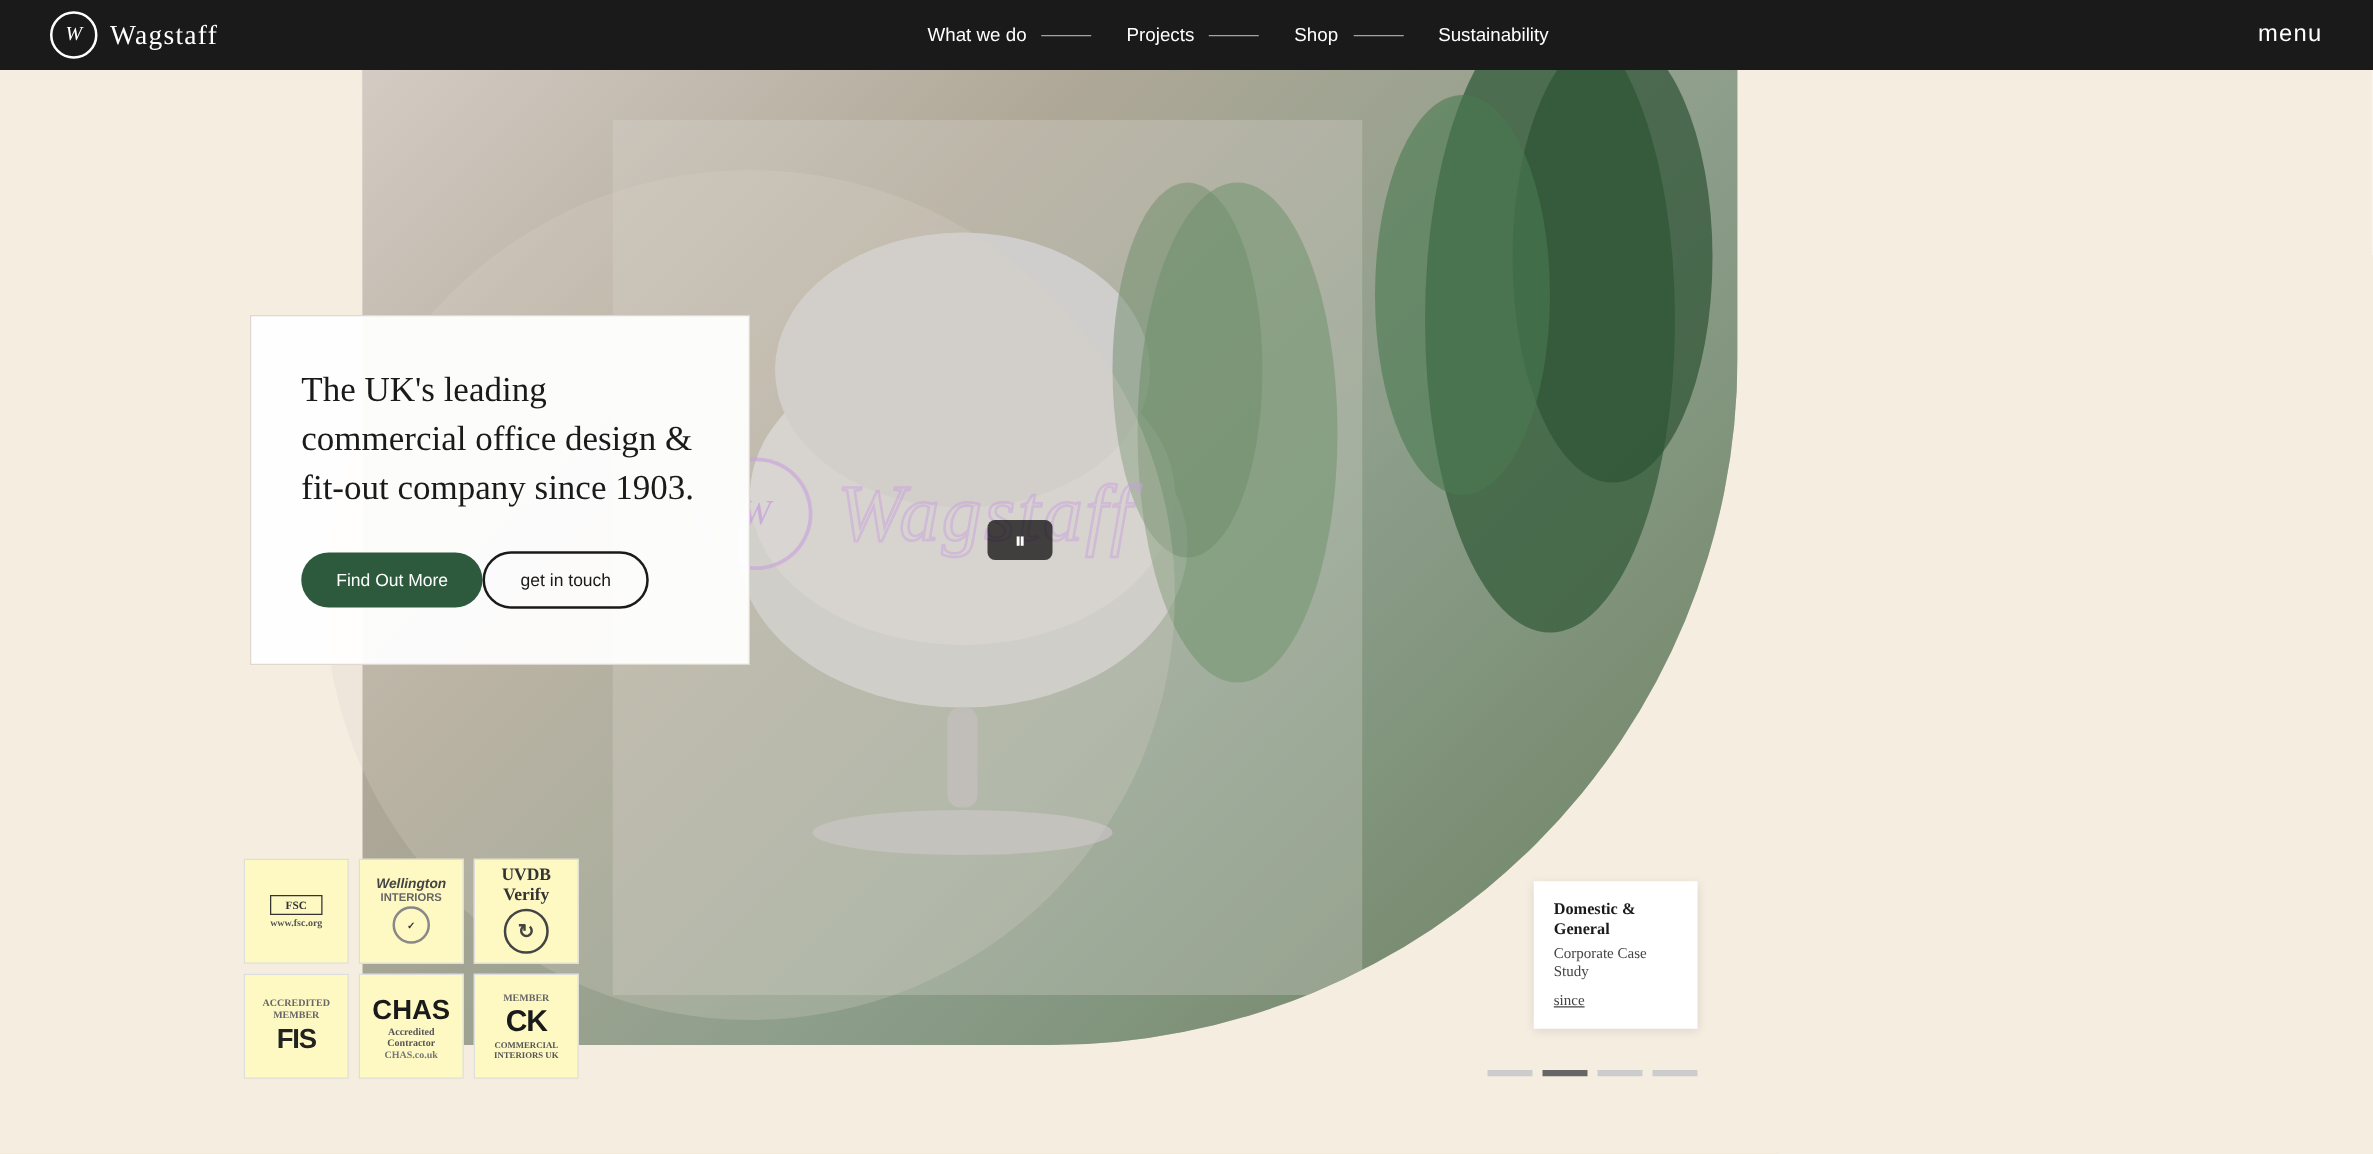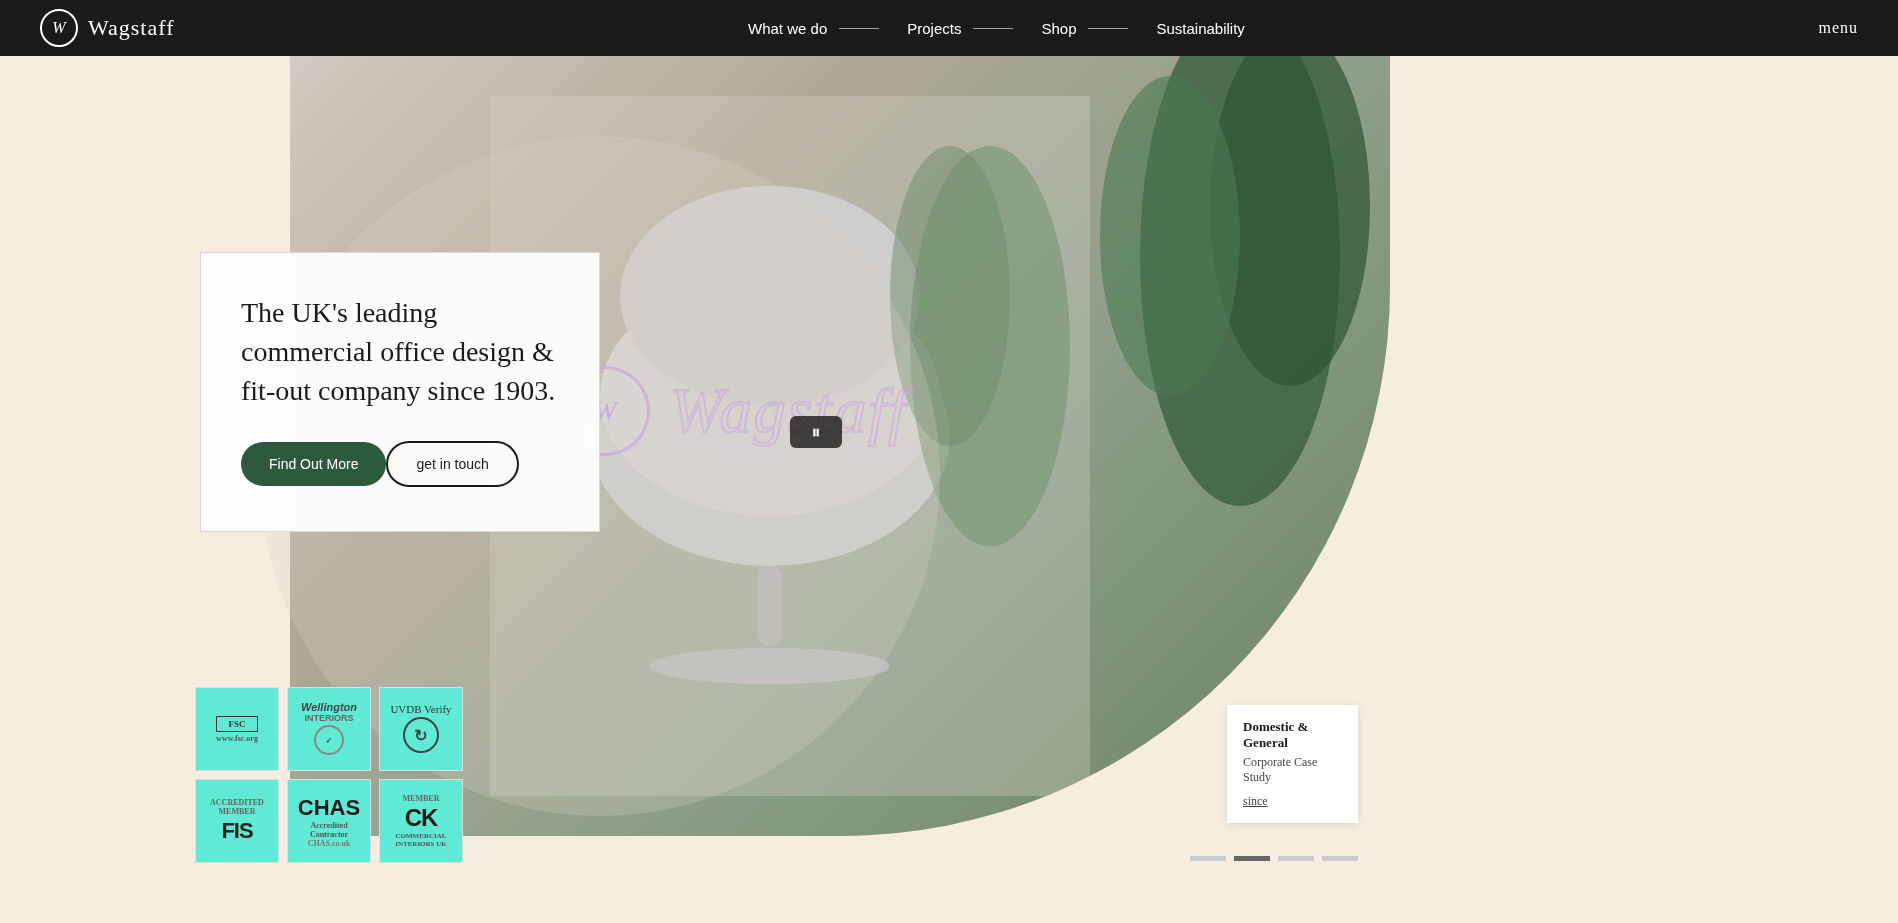--- a/index.html
+++ b/index.html
@@ -15,21 +15,21 @@
     .nav-logo-circle {
       width: 38px; height: 38px; border-radius: 50%; border: 2px solid #fff;
       display: flex; align-items: center; justify-content: center;
       color: #fff; font-size: 14px; font-style: italic; font-family: serif;
     }
     .nav-logo-text { color: #fff; font-size: 22px; font-family: 'Georgia', serif; letter-spacing: 1px; }
     .nav-links { display: flex; align-items: center; gap: 28px; }
     .nav-link-item { display: flex; align-items: center; gap: 12px; }
     .nav-link { color: #fff; text-decoration: none; font-size: 15px; font-family: 'Arial', sans-serif; }
     .nav-line { width: 40px; height: 1px; background: #fff; opacity: 0.6; }
-    .nav-menu { color: #fff; font-size: 16px; font-family: Liberation Serif, serif; cursor: pointer; letter-spacing: 1px; }
+    .nav-menu { color: #fff; font-size: 19px; font-family: Liberation Sans, sans-serif; cursor: pointer; letter-spacing: 1px; }
 
     
     .hero {
       margin-top: 56px;
       position: relative;
       width: 100%;
       height: 867px;
       background: #f5ede0;
       overflow: hidden;
     }
@@ -106,21 +106,21 @@
     }
 
     
     .badges-section {
       position: absolute; bottom: 60px; left: 195px;
       display: grid; grid-template-columns: repeat(3, 84px);
       grid-template-rows: repeat(2, 84px);
       gap: 8px;
     }
     .badge-item {
-      background: #5eead4; border: 1px solid #ddd;
+      background: #fef9c3; border: 1px solid #ddd;
       display: flex; align-items: center; justify-content: center;
       font-size: 11px; font-weight: bold; color: #333;
       text-align: center; padding: 8px;
     }
 
     
     .project-card {
       position: absolute; bottom: 100px; right: 540px;
       width: 131px; background: #fff;
       padding: 14px 16px;
@@ -246,21 +246,21 @@
     <div class="badge-item">
       <div style="text-align:center;font-size:9px;font-family:Arial,sans-serif;">
         <div style="font-size:11px;font-style:italic;color:#444;">Wellington</div>
         <div style="font-size:9px;color:#666;">INTERIORS</div>
         <div style="width:30px;height:30px;border-radius:50%;border:2px solid #888;margin:2px auto;display:flex;align-items:center;justify-content:center;font-size:8px;">✓</div>
       </div>
     </div>
 
     <div class="badge-item">
       <div style="text-align:center;">
-        <div style="font-size:11px;font-weight:normal;color:#333;">UVDB Verify</div>
+        <div style="font-size:14px;font-weight:bold;color:#333;">UVDB Verify</div>
         <div style="width:36px;height:36px;border-radius:50%;border:2px solid #444;margin:2px auto;display:flex;align-items:center;justify-content:center;">
           <span style="font-size:16px;color:#444;">↻</span>
         </div>
       </div>
     </div>
 
     <div class="badge-item">
       <div style="text-align:center;">
         <div style="font-size:8px;color:#666;margin-bottom:2px;">ACCREDITED MEMBER</div>
         <div style="font-size:22px;font-weight:900;color:#222;letter-spacing:-1px;font-family:Arial Black,sans-serif;">FIS</div>

